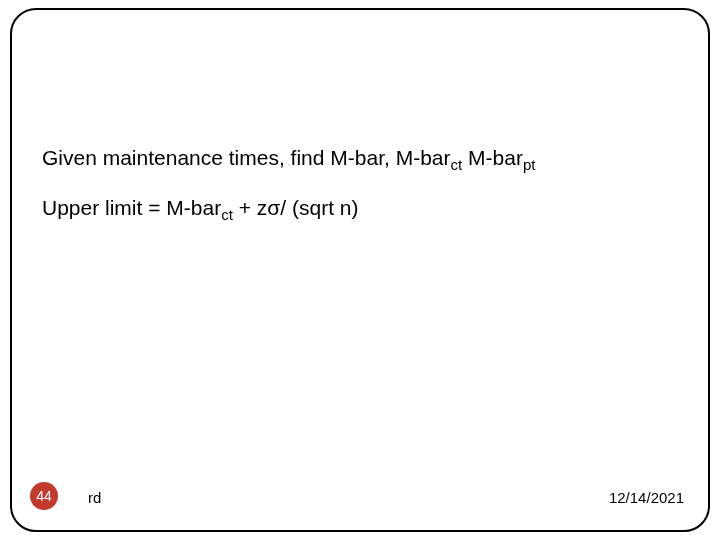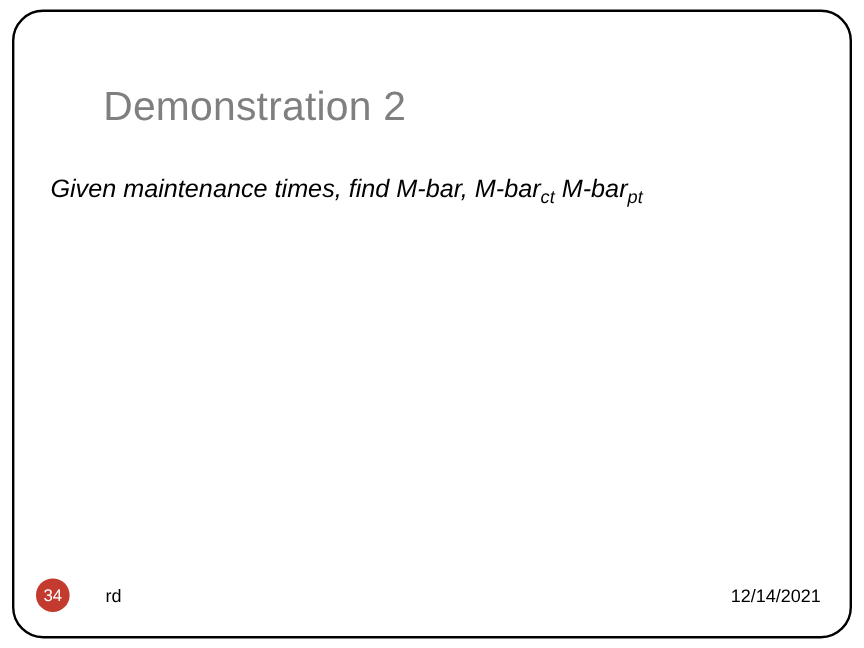--- a/index.html
+++ b/index.html
@@ -36,21 +36,20 @@
     letter-spacing: 0.2px;
   }
   .body {
     position: absolute;
     top: 144px;
     left: 42px;
     right: 42px;
     font-size: 21px;
     color: #000;
     line-height: 1.35;
-    font-style: italic;
   }
   .line1 { display: block; }
   .line2 { display: block; }
   .gap { height: 22px; }
   .line3 { display: block; }
   sub {
     font-size: 0.72em;
     vertical-align: sub;
     line-height: 0;
   }
@@ -82,25 +81,27 @@
     font-size: 15px;
     color: #000;
   }
 </style>
 </head>
 <body>
 
 <div class="slide">
   <div class="frame"></div>
 
-  <div class="title">Demonstration 2</div>
 
   <div class="body">
     <span class="line1">
       <span>Given maintenance times, find M-bar, M-bar</span><sub>ct</sub><span> M-bar</span><sub>pt</sub>
     </span>
     <div class="gap"></div>
+    <span class="line3">
+      <span>Upper limit = M-bar</span><sub>ct</sub><span> + zσ/ (sqrt n)</span>
+    </span>
   </div>
 
-  <div class="page-badge">34</div>
+  <div class="page-badge">44</div>
   <div class="author">rd</div>
   <div class="date">12/14/2021</div>
 </div>
 
 </body></html>

